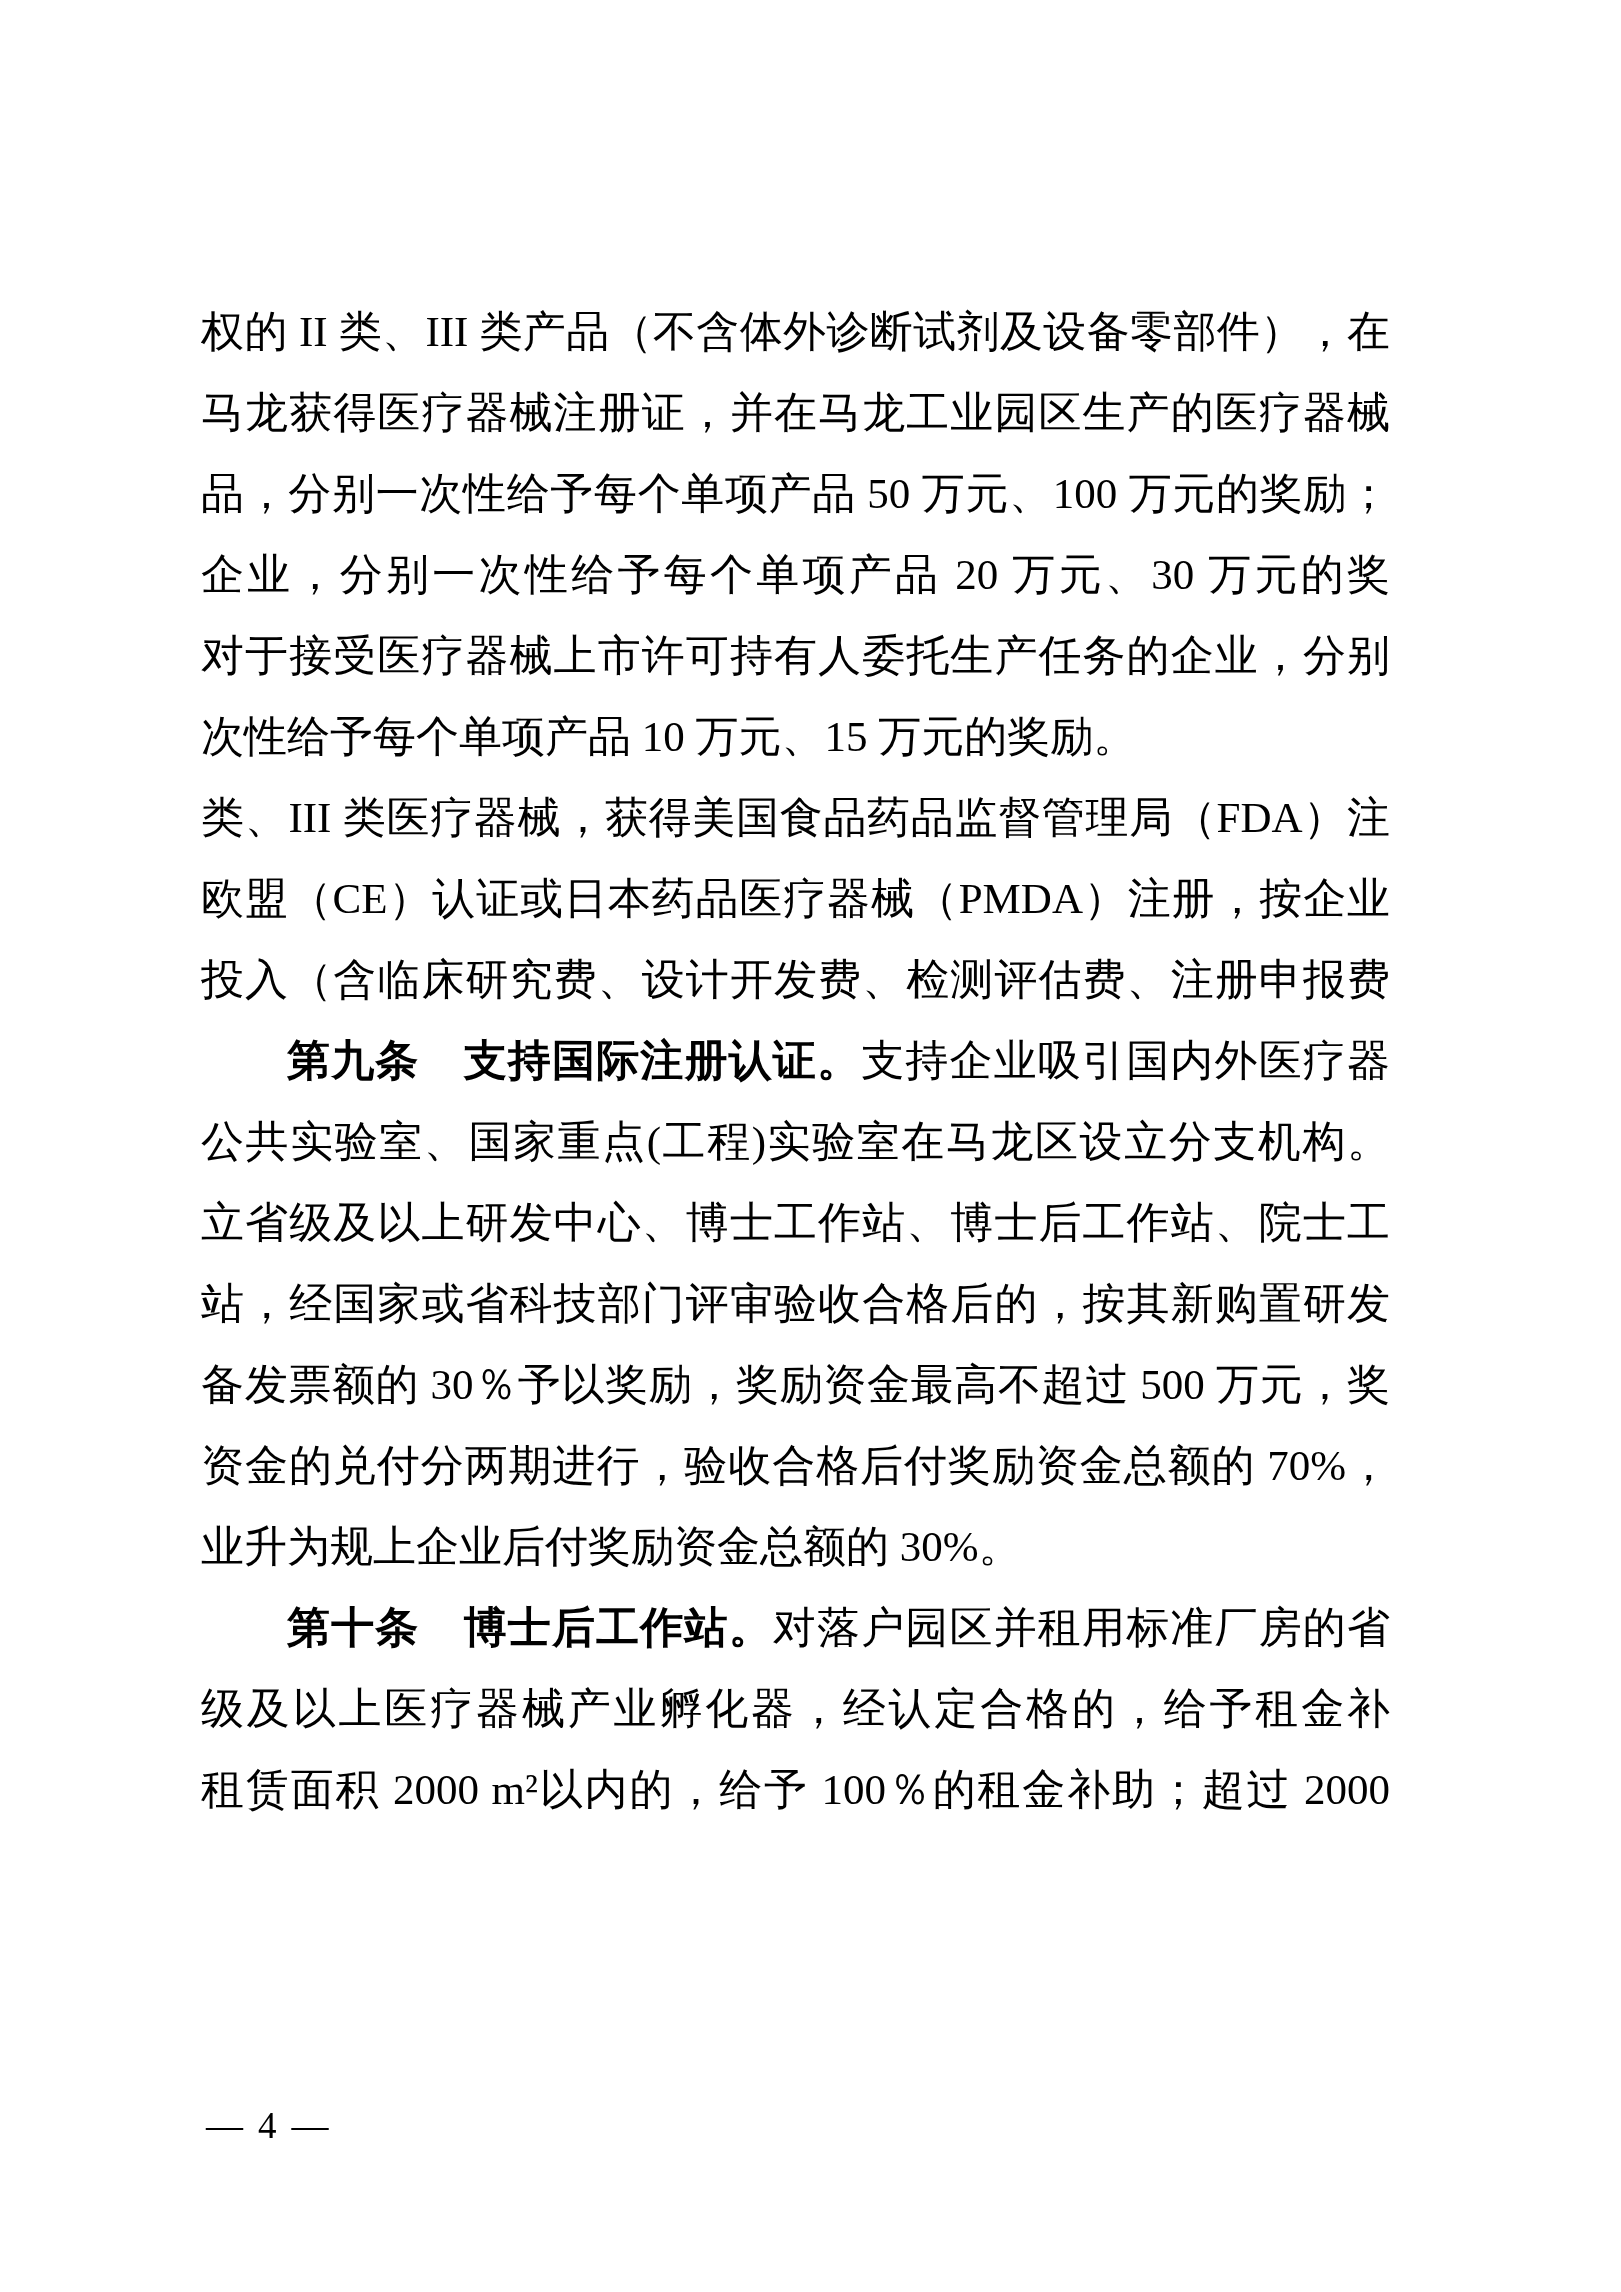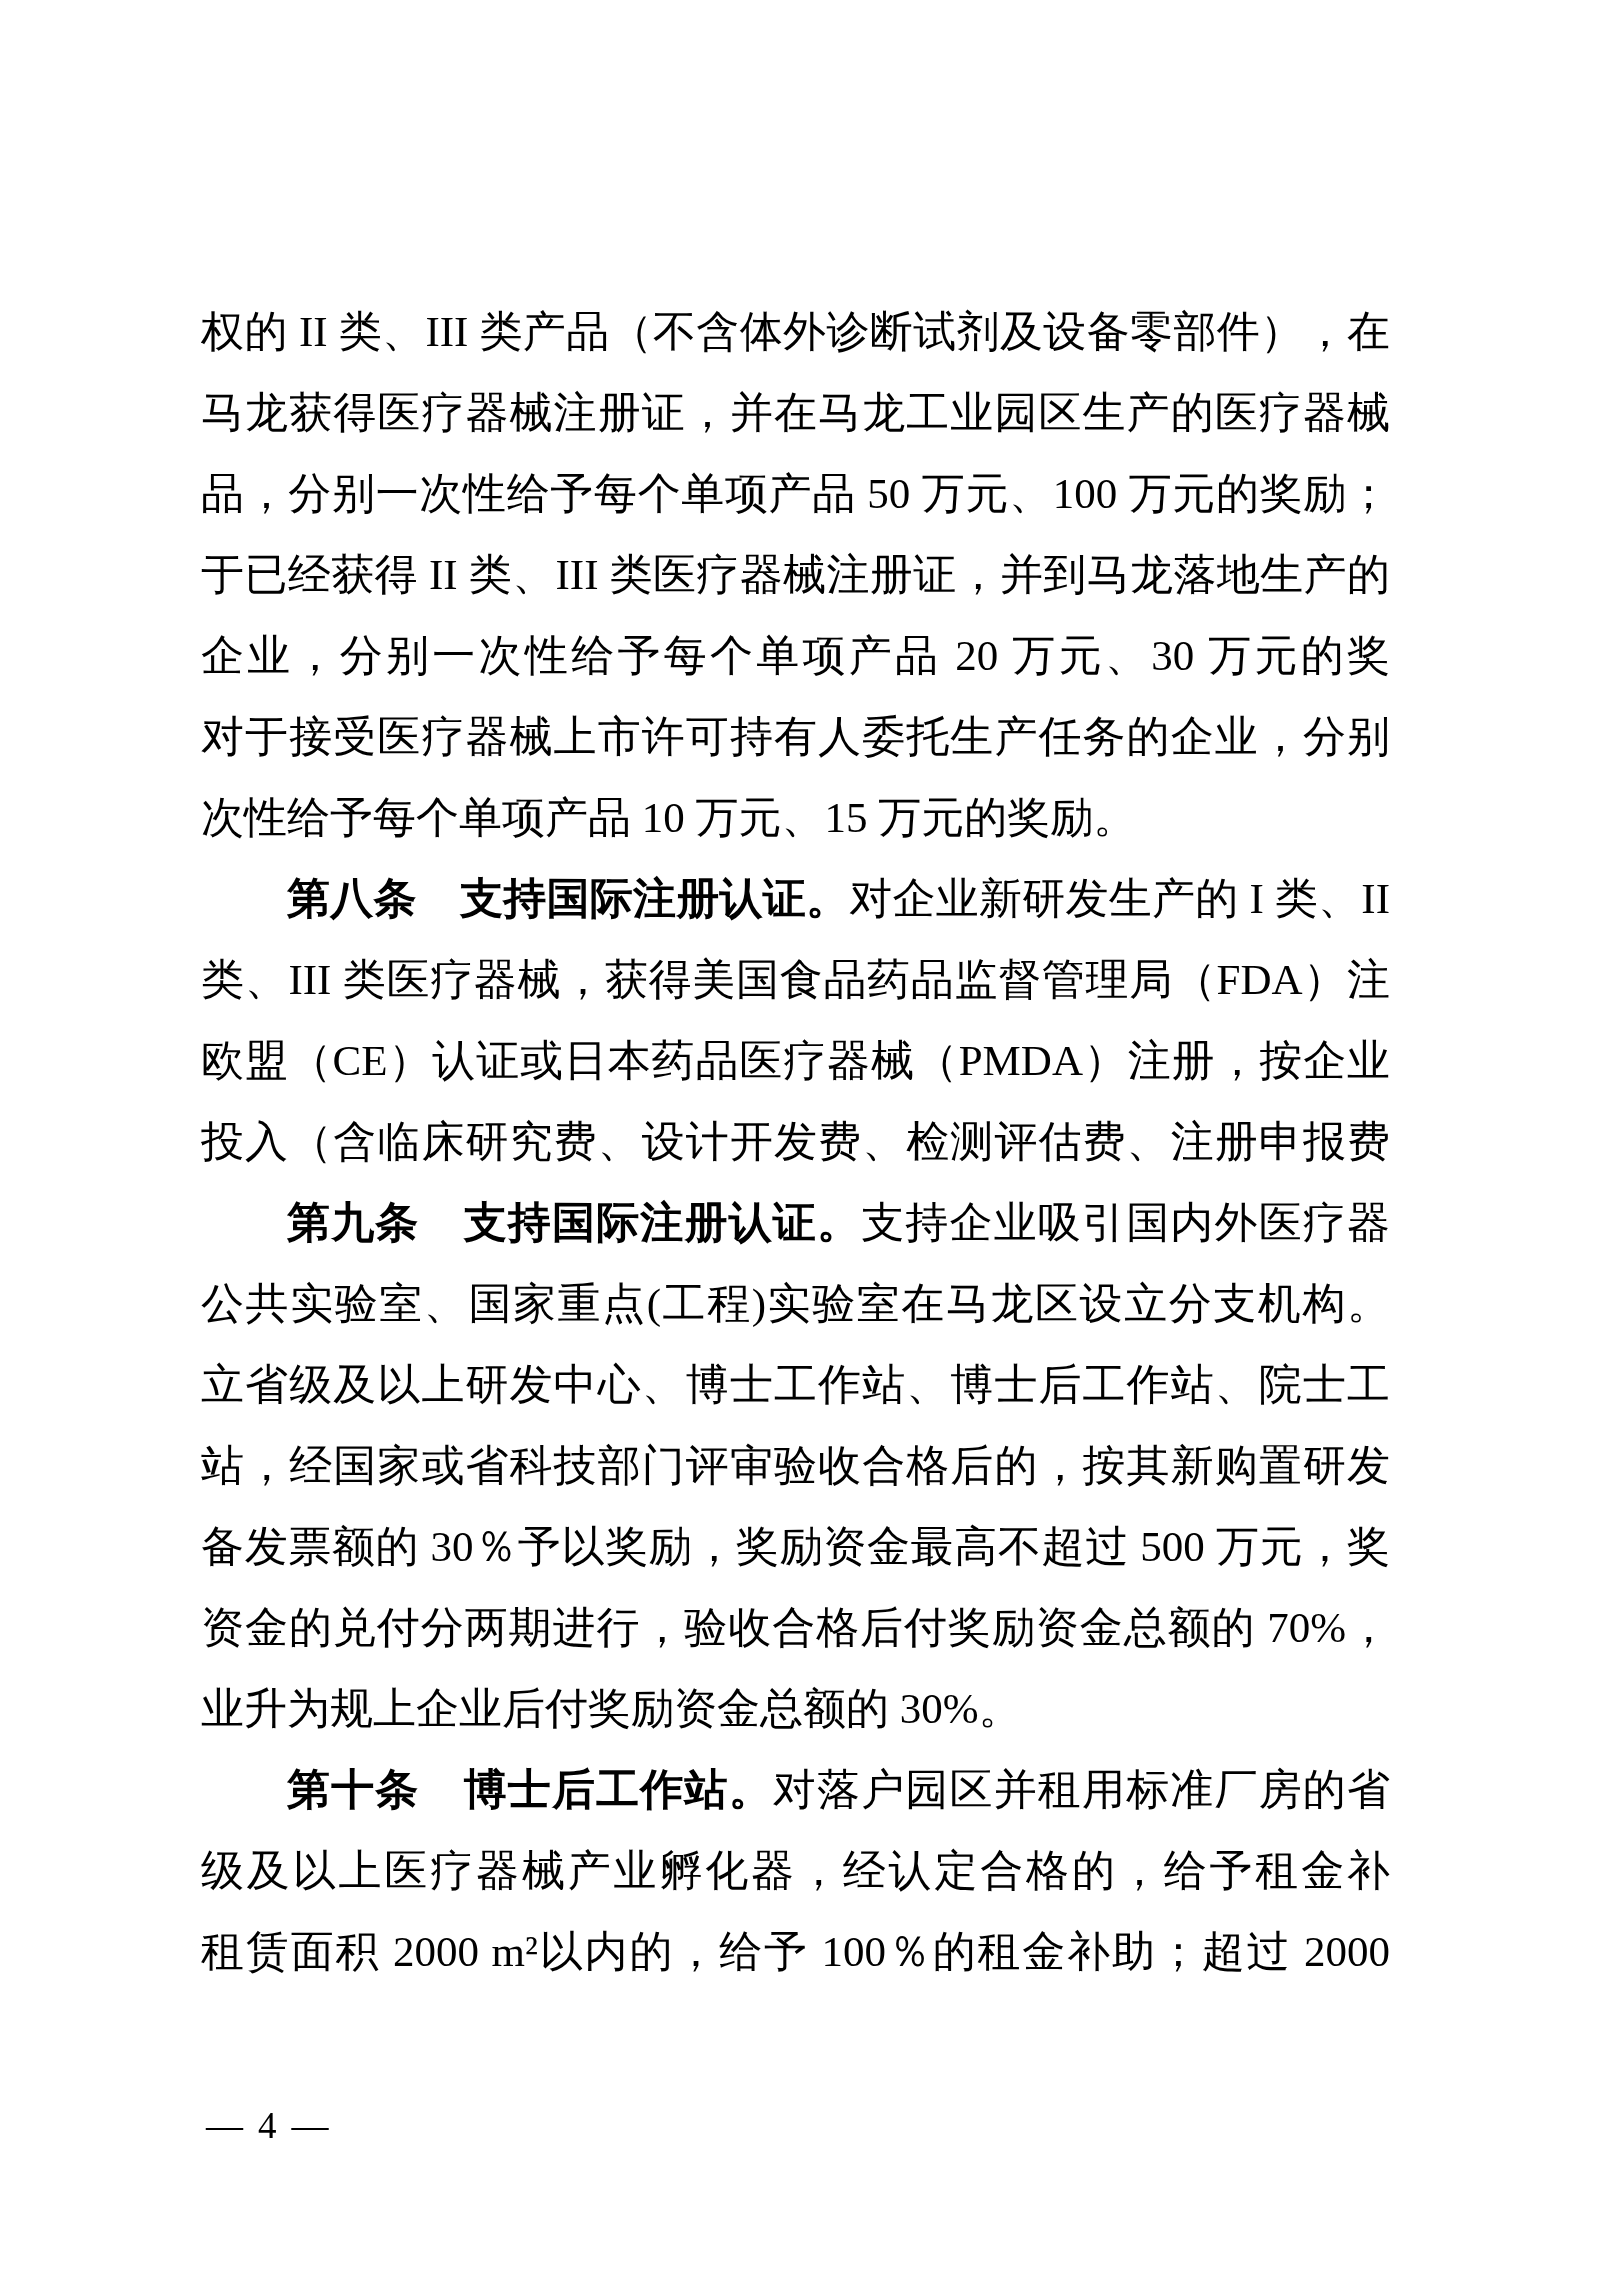--- a/index.html
+++ b/index.html
@@ -56,25 +56,23 @@
   }
 </style>
 </head>
 <body>
 
 <div class="page">
   <div class="body-text" id="document-body">
       <div class="line justify"><span class="seg-regular">权的 II 类、III 类产品（不含体外诊断试剂及设备零部件），在</span></div>
       <div class="line justify"><span class="seg-regular">马龙获得医疗器械注册证，并在马龙工业园区生产的医疗器械产</span></div>
       <div class="line justify"><span class="seg-regular">品，分别一次性给予每个单项产品 50 万元、100 万元的奖励；对</span></div>
-      <div class="line justify"><span class="seg-regular">于已经获得 II 类、III 类医疗器械注册证，并到马龙落地生产的</span></div>
       <div class="line justify"><span class="seg-regular">企业，分别一次性给予每个单项产品 20 万元、30 万元的奖励；</span></div>
       <div class="line justify"><span class="seg-regular">对于接受医疗器械上市许可持有人委托生产任务的企业，分别一</span></div>
       <div class="line flush"><span class="seg-regular">次性给予每个单项产品 10 万元、15 万元的奖励。</span></div>
-      <div class="line justify indent"><span class="seg-bold">第八条　支持国际注册认证。</span><span class="seg-regular">对企业新研发生产的 I 类、II</span></div>
       <div class="line justify"><span class="seg-regular">类、III 类医疗器械，获得美国食品药品监督管理局（FDA）注册、</span></div>
       <div class="line justify"><span class="seg-regular">欧盟（CE）认证或日本药品医疗器械（PMDA）注册，按企业实际</span></div>
       <div class="line justify"><span class="seg-regular">投入（含临床研究费、设计开发费、检测评估费、注册申报费等）</span></div>
       <div class="line justify indent"><span class="seg-bold">第九条　支持国际注册认证。</span><span class="seg-regular">支持企业吸引国内外医疗器械</span></div>
       <div class="line justify"><span class="seg-regular">公共实验室、国家重点(工程)实验室在马龙区设立分支机构。建</span></div>
       <div class="line justify"><span class="seg-regular">立省级及以上研发中心、博士工作站、博士后工作站、院士工作</span></div>
       <div class="line justify"><span class="seg-regular">站，经国家或省科技部门评审验收合格后的，按其新购置研发设</span></div>
       <div class="line justify"><span class="seg-regular">备发票额的 30％予以奖励，奖励资金最高不超过 500 万元，奖励</span></div>
       <div class="line justify"><span class="seg-regular">资金的兑付分两期进行，验收合格后付奖励资金总额的 70%，企</span></div>
       <div class="line flush"><span class="seg-regular">业升为规上企业后付奖励资金总额的 30%。</span></div>

